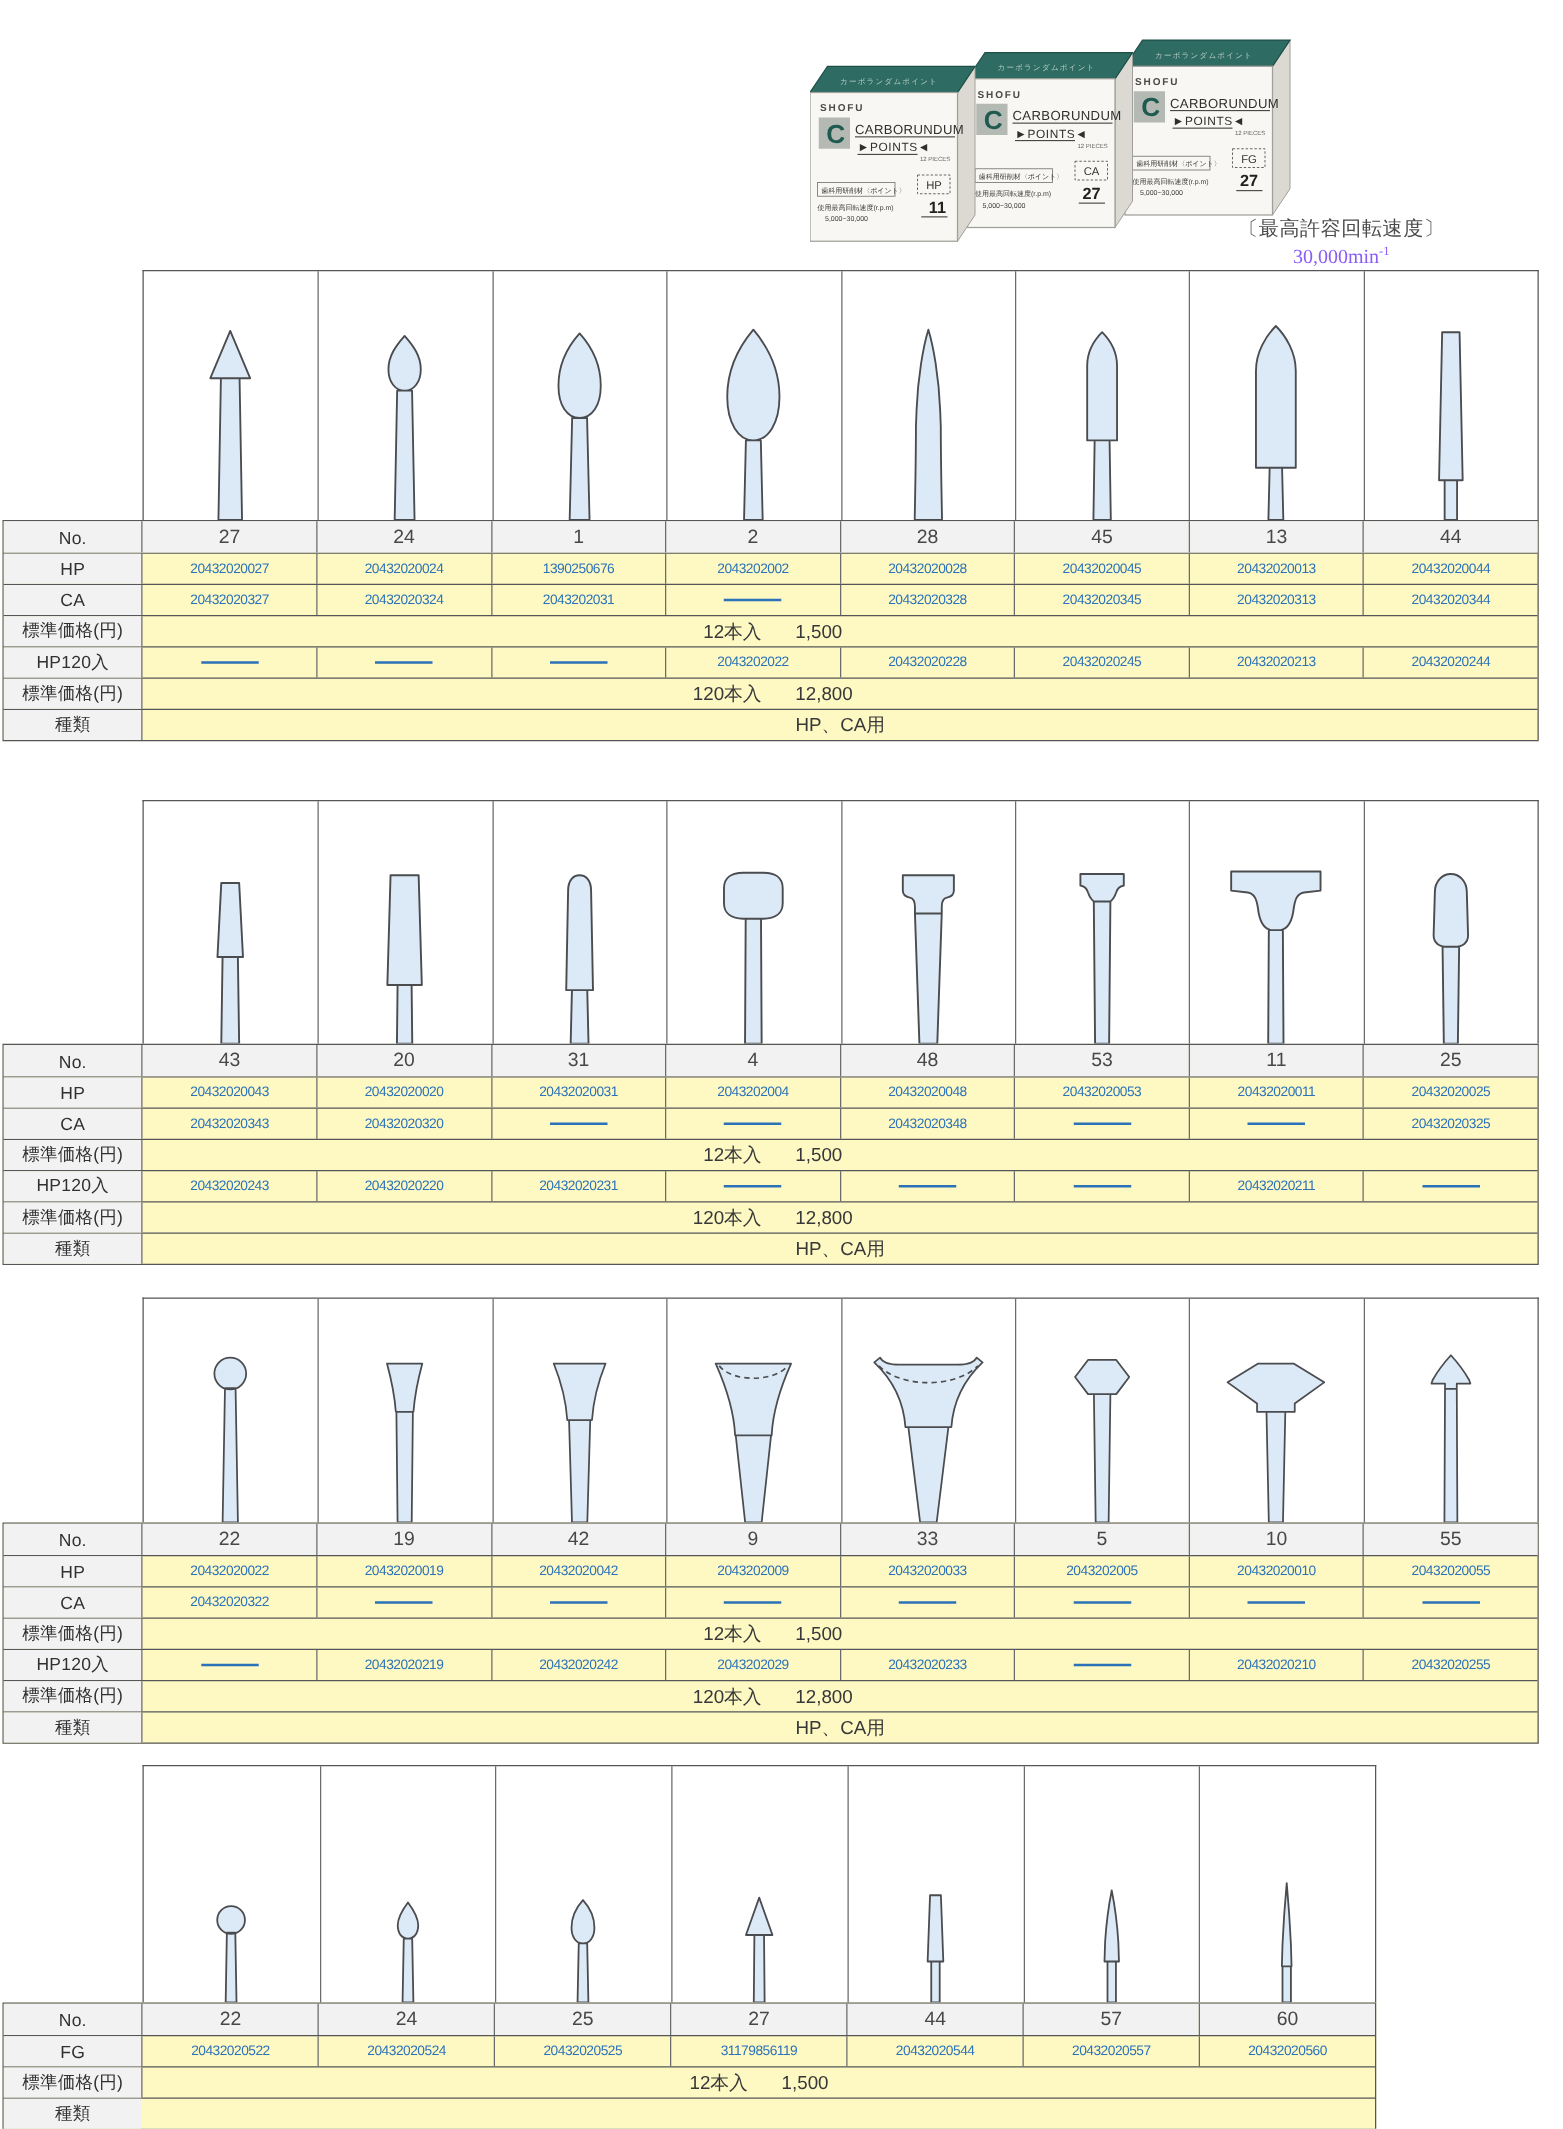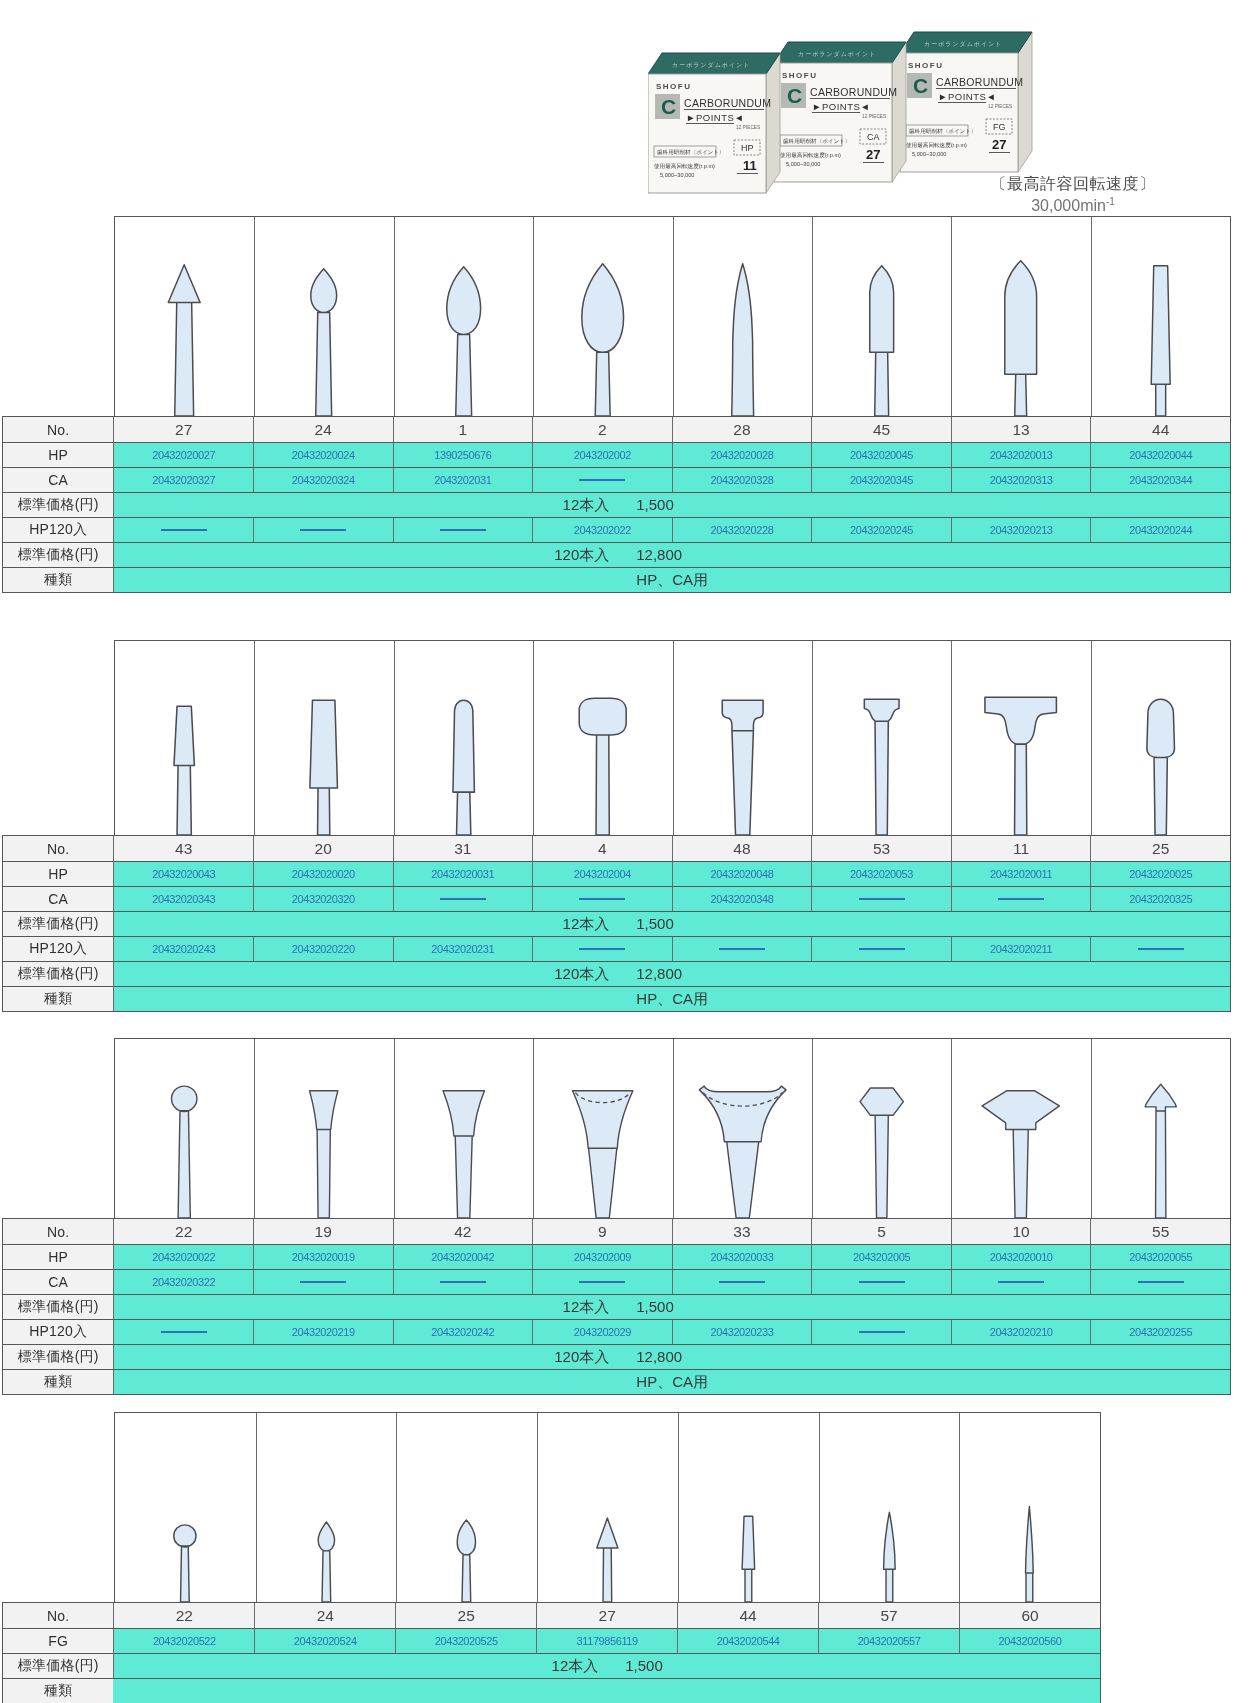--- a/index.html
+++ b/index.html
@@ -4,34 +4,34 @@
 <style>
   html,body{margin:0;padding:0;}
   body{
     width:1250px;height:1703px;position:relative;background:#ffffff;
     font-family:"Liberation Sans", sans-serif;color:#3a3a3c;overflow:hidden;
   }
   
   .hero{position:absolute;top:24px;left:648px;width:392px;height:172px;}
   .speed-note{position:absolute;top:174px;left:978px;width:190px;text-align:center;color:#4a4a4c;line-height:1.3;}
   .speed-note .l1{font-size:16px;letter-spacing:.5px;}
-  .speed-note .l2{font-size:16px;color:#737373;}
+  .speed-note .l2{font-size:16px;color:#8b5cf6;font-family:Liberation Serif, serif;}
   .speed-note sup{font-size:10px;}
   
   .tbl{position:absolute;left:2px;box-sizing:border-box;}
   .strip{
     margin-left:112px;display:grid;box-sizing:border-box;
     border:1.8px solid #55565a;border-bottom:none;background:#fff;
   }
   .scell{display:flex;align-items:flex-end;justify-content:center;border-left:1px solid #6a6b6e;overflow:hidden;}
   .scell:first-child{border-left:none;}
   .scell svg{display:block;width:100%;height:100%;}
   .pt{fill:#dceaf7;stroke:#4b4c4f;stroke-width:1.5;stroke-linejoin:round;}
   .ptd{fill:none;stroke:#4b4c4f;stroke-width:1.4;stroke-dasharray:4.5 3.5;}
-  .rows{border:1.8px solid #55565a;background:#5eead4;box-sizing:border-box;}
+  .rows{border:1.8px solid #55565a;background:#fef9c3;box-sizing:border-box;}
   .trow{display:grid;height:25px;box-sizing:border-box;border-top:1.4px solid #55565a;align-items:stretch;}
   .rows .trow:first-child{border-top:none;}
   .lab{
     background:#f2f2f2;display:flex;align-items:center;justify-content:center;
     font-size:14px;color:#313134;letter-spacing:.2px;
   }
   .v{display:flex;align-items:center;justify-content:center;border-left:1px solid #6a6b6e;font-size:15.5px;}
   .no-row .v{background:#f2f2f2;color:#47474a;}
   .code{color:#2b72b8;letter-spacing:-0.4px;font-size:11px;}
   .dashline{display:inline-block;width:46px;border-top:2px solid #2b72b8;}

